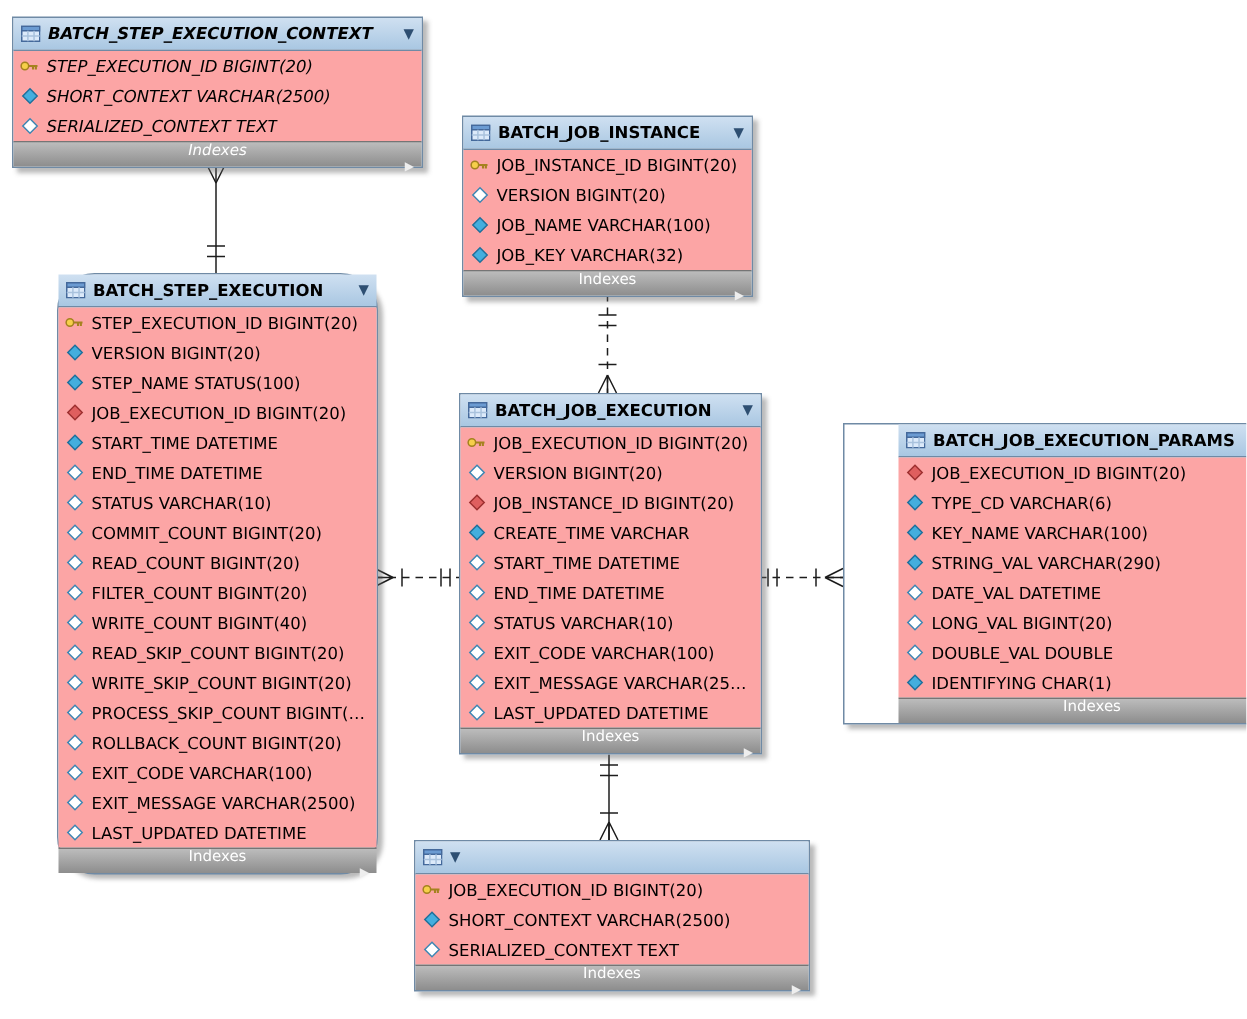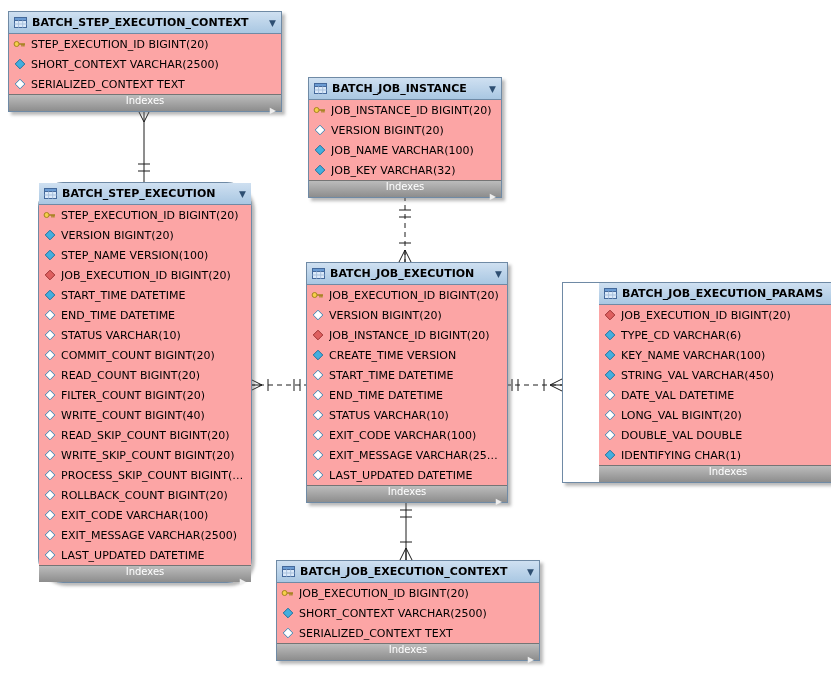--- a/index.html
+++ b/index.html
@@ -110,21 +110,21 @@
       <path class="rel-mark" d="M562 379 L550 385 M562 391 L550 385 M550 385 H562"></path>
     </g>
     <g>
       <path class="rel-line" d="M406 501 V560"></path>
       <path class="rel-mark" d="M400 510 H412 M400 517 H412"></path>
       <path class="rel-mark" d="M400 542 H412"></path>
       <path class="rel-mark" d="M400 560 L406 548 M412 560 L406 548 M406 548 V560"></path>
     </g>
   </svg>
 
-<div class="db-table" style="left: 8px; top: 11px; width: 272px;">
+<div class="db-table" style="left: 8px; top: 11px; width: 272px; font-style: italic;">
       <div class="tbl-header">
         <span class="tbl-icon">
           <svg width="13" height="11" viewBox="0 0 13 11">
             <rect x="0.5" y="0.5" width="12" height="10" fill="#dceafa" stroke="#44699b"></rect>
             <rect x="0.5" y="0.5" width="12" height="3" fill="#6b9bd2" stroke="#44699b"></rect>
             <path d="M0.5 7 H12.5 M4.6 3.5 V10.5 M8.7 3.5 V10.5" stroke="#a9c2dd" stroke-width="1" fill="none"></path>
           </svg>
         </span>
         <span class="tbl-title">BATCH_STEP_EXECUTION_CONTEXT</span>
         <span class="tbl-chevron">▼</span>
@@ -242,21 +242,21 @@
             </svg>
           </span>
           <span class="col-text">VERSION BIGINT(20)</span>
         </div>
         <div class="tbl-row">
           <span class="col-icon">
             <svg width="12" height="12" viewBox="0 0 12 12">
               <polygon points="6,1.2 10.8,6 6,10.8 1.2,6" fill="#44aede" stroke="#20719c"></polygon>
             </svg>
           </span>
-          <span class="col-text">STEP_NAME VERSION(100)</span>
+          <span class="col-text">STEP_NAME STATUS(100)</span>
         </div>
         <div class="tbl-row">
           <span class="col-icon">
             <svg width="12" height="12" viewBox="0 0 12 12">
               <polygon points="6,1.2 10.8,6 6,10.8 1.2,6" fill="#df5f5f" stroke="#9e3131"></polygon>
             </svg>
           </span>
           <span class="col-text">JOB_EXECUTION_ID BIGINT(20)</span>
         </div>
         <div class="tbl-row">
@@ -414,21 +414,21 @@
             </svg>
           </span>
           <span class="col-text">JOB_INSTANCE_ID BIGINT(20)</span>
         </div>
         <div class="tbl-row">
           <span class="col-icon">
             <svg width="12" height="12" viewBox="0 0 12 12">
               <polygon points="6,1.2 10.8,6 6,10.8 1.2,6" fill="#44aede" stroke="#20719c"></polygon>
             </svg>
           </span>
-          <span class="col-text">CREATE_TIME VERSION</span>
+          <span class="col-text">CREATE_TIME VARCHAR</span>
         </div>
         <div class="tbl-row">
           <span class="col-icon">
             <svg width="12" height="12" viewBox="0 0 12 12">
               <polygon points="6,1.2 10.8,6 6,10.8 1.2,6" fill="#ffffff" stroke="#4187b3"></polygon>
             </svg>
           </span>
           <span class="col-text">START_TIME DATETIME</span>
         </div>
         <div class="tbl-row">
@@ -513,21 +513,21 @@
             </svg>
           </span>
           <span class="col-text">KEY_NAME VARCHAR(100)</span>
         </div>
         <div class="tbl-row">
           <span class="col-icon">
             <svg width="12" height="12" viewBox="0 0 12 12">
               <polygon points="6,1.2 10.8,6 6,10.8 1.2,6" fill="#44aede" stroke="#20719c"></polygon>
             </svg>
           </span>
-          <span class="col-text">STRING_VAL VARCHAR(450)</span>
+          <span class="col-text">STRING_VAL VARCHAR(290)</span>
         </div>
         <div class="tbl-row">
           <span class="col-icon">
             <svg width="12" height="12" viewBox="0 0 12 12">
               <polygon points="6,1.2 10.8,6 6,10.8 1.2,6" fill="#ffffff" stroke="#4187b3"></polygon>
             </svg>
           </span>
           <span class="col-text">DATE_VAL DATETIME</span>
         </div>
         <div class="tbl-row">
@@ -562,21 +562,20 @@
     </div>
     <div class="db-table" style="left: 276px; top: 560px; width: 262px;">
       <div class="tbl-header">
         <span class="tbl-icon">
           <svg width="13" height="11" viewBox="0 0 13 11">
             <rect x="0.5" y="0.5" width="12" height="10" fill="#dceafa" stroke="#44699b"></rect>
             <rect x="0.5" y="0.5" width="12" height="3" fill="#6b9bd2" stroke="#44699b"></rect>
             <path d="M0.5 7 H12.5 M4.6 3.5 V10.5 M8.7 3.5 V10.5" stroke="#a9c2dd" stroke-width="1" fill="none"></path>
           </svg>
         </span>
-        <span class="tbl-title">BATCH_JOB_EXECUTION_CONTEXT</span>
         <span class="tbl-chevron">▼</span>
       </div>
       <div class="tbl-body">
         <div class="tbl-row">
           <span class="col-icon">
             <svg width="13" height="12" viewBox="0 0 13 12">
               <circle cx="3.6" cy="6" r="2.5" fill="#f6cf4a" stroke="#a5821f"></circle>
               <path d="M6.1 6 H12 M9 6 V8.4 M10.9 6 V8.4" stroke="#a5821f" stroke-width="1.4" fill="none"></path>
             </svg>
           </span>

